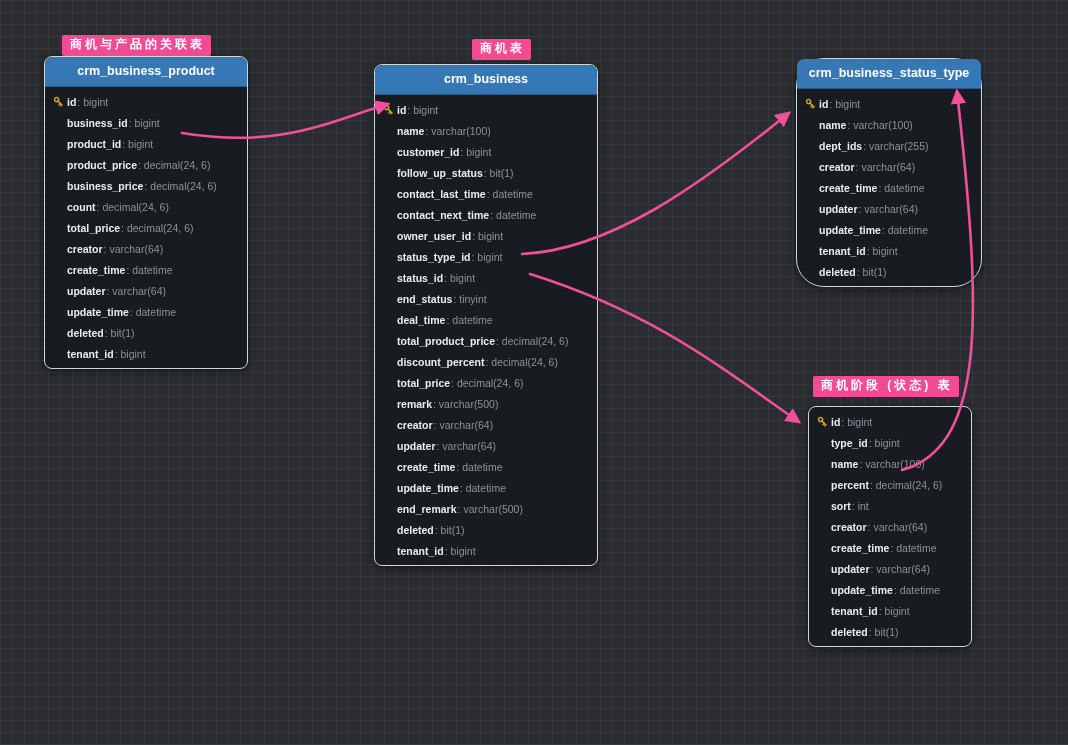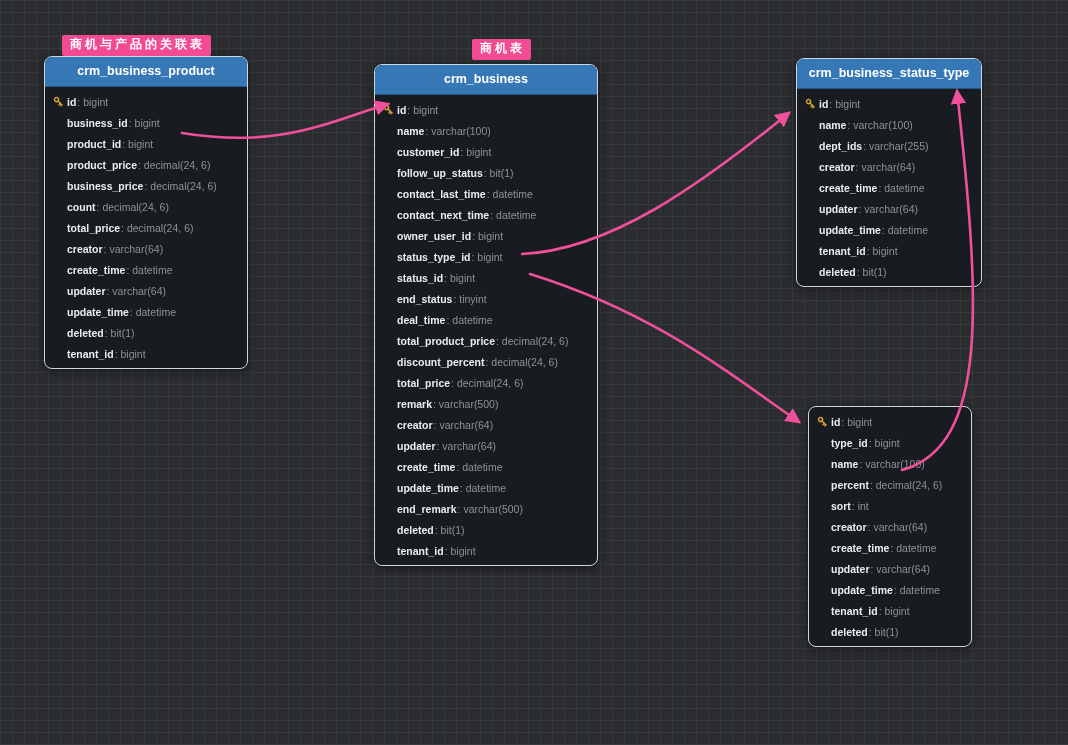--- a/index.html
+++ b/index.html
@@ -260,21 +260,21 @@
           <span class="field-name">deleted</span>
           <span class="field-type">: bit(1)</span>
         </div>
         <div class="field-row">
           <span class="key-slot"></span>
           <span class="field-name">tenant_id</span>
           <span class="field-type">: bigint</span>
         </div>
       </div>
     </div>
-    <div class="db-table" style="left: 796px; top: 58px; width: 184px;">
+    <div class="db-table" style="left: 796px; top: 58px; width: 184px; border-radius: 28px;">
       <div class="db-table-header">crm_business_status_type</div>
       <div class="db-table-body">
         <div class="field-row">
           <span class="key-slot">
             <svg width="13" height="13" viewBox="0 0 16 16">
               <g transform="rotate(45 8 8)" fill="none" stroke="#d9a630" stroke-width="1.7" stroke-linecap="round">
                 <circle cx="4.6" cy="8" r="2.5"></circle>
                 <path d="M7.2 8 H14"></path>
                 <path d="M11.2 8 v2.5"></path>
                 <path d="M13.6 8 v2"></path>
@@ -389,13 +389,14 @@
         </div>
         <div class="field-row">
           <span class="key-slot"></span>
           <span class="field-name">deleted</span>
           <span class="field-type">: bit(1)</span>
         </div>
       </div>
     </div>
     <div class="annotation" style="left: 62px; top: 35px;">商机与产品的关联表</div>
     <div class="annotation" style="left: 472px; top: 39px;">商机表</div>
+    <div class="annotation" style="left: 813px; top: 376px;">商机阶段 (状态) 表</div>
   </div>
 
 </body></html>

